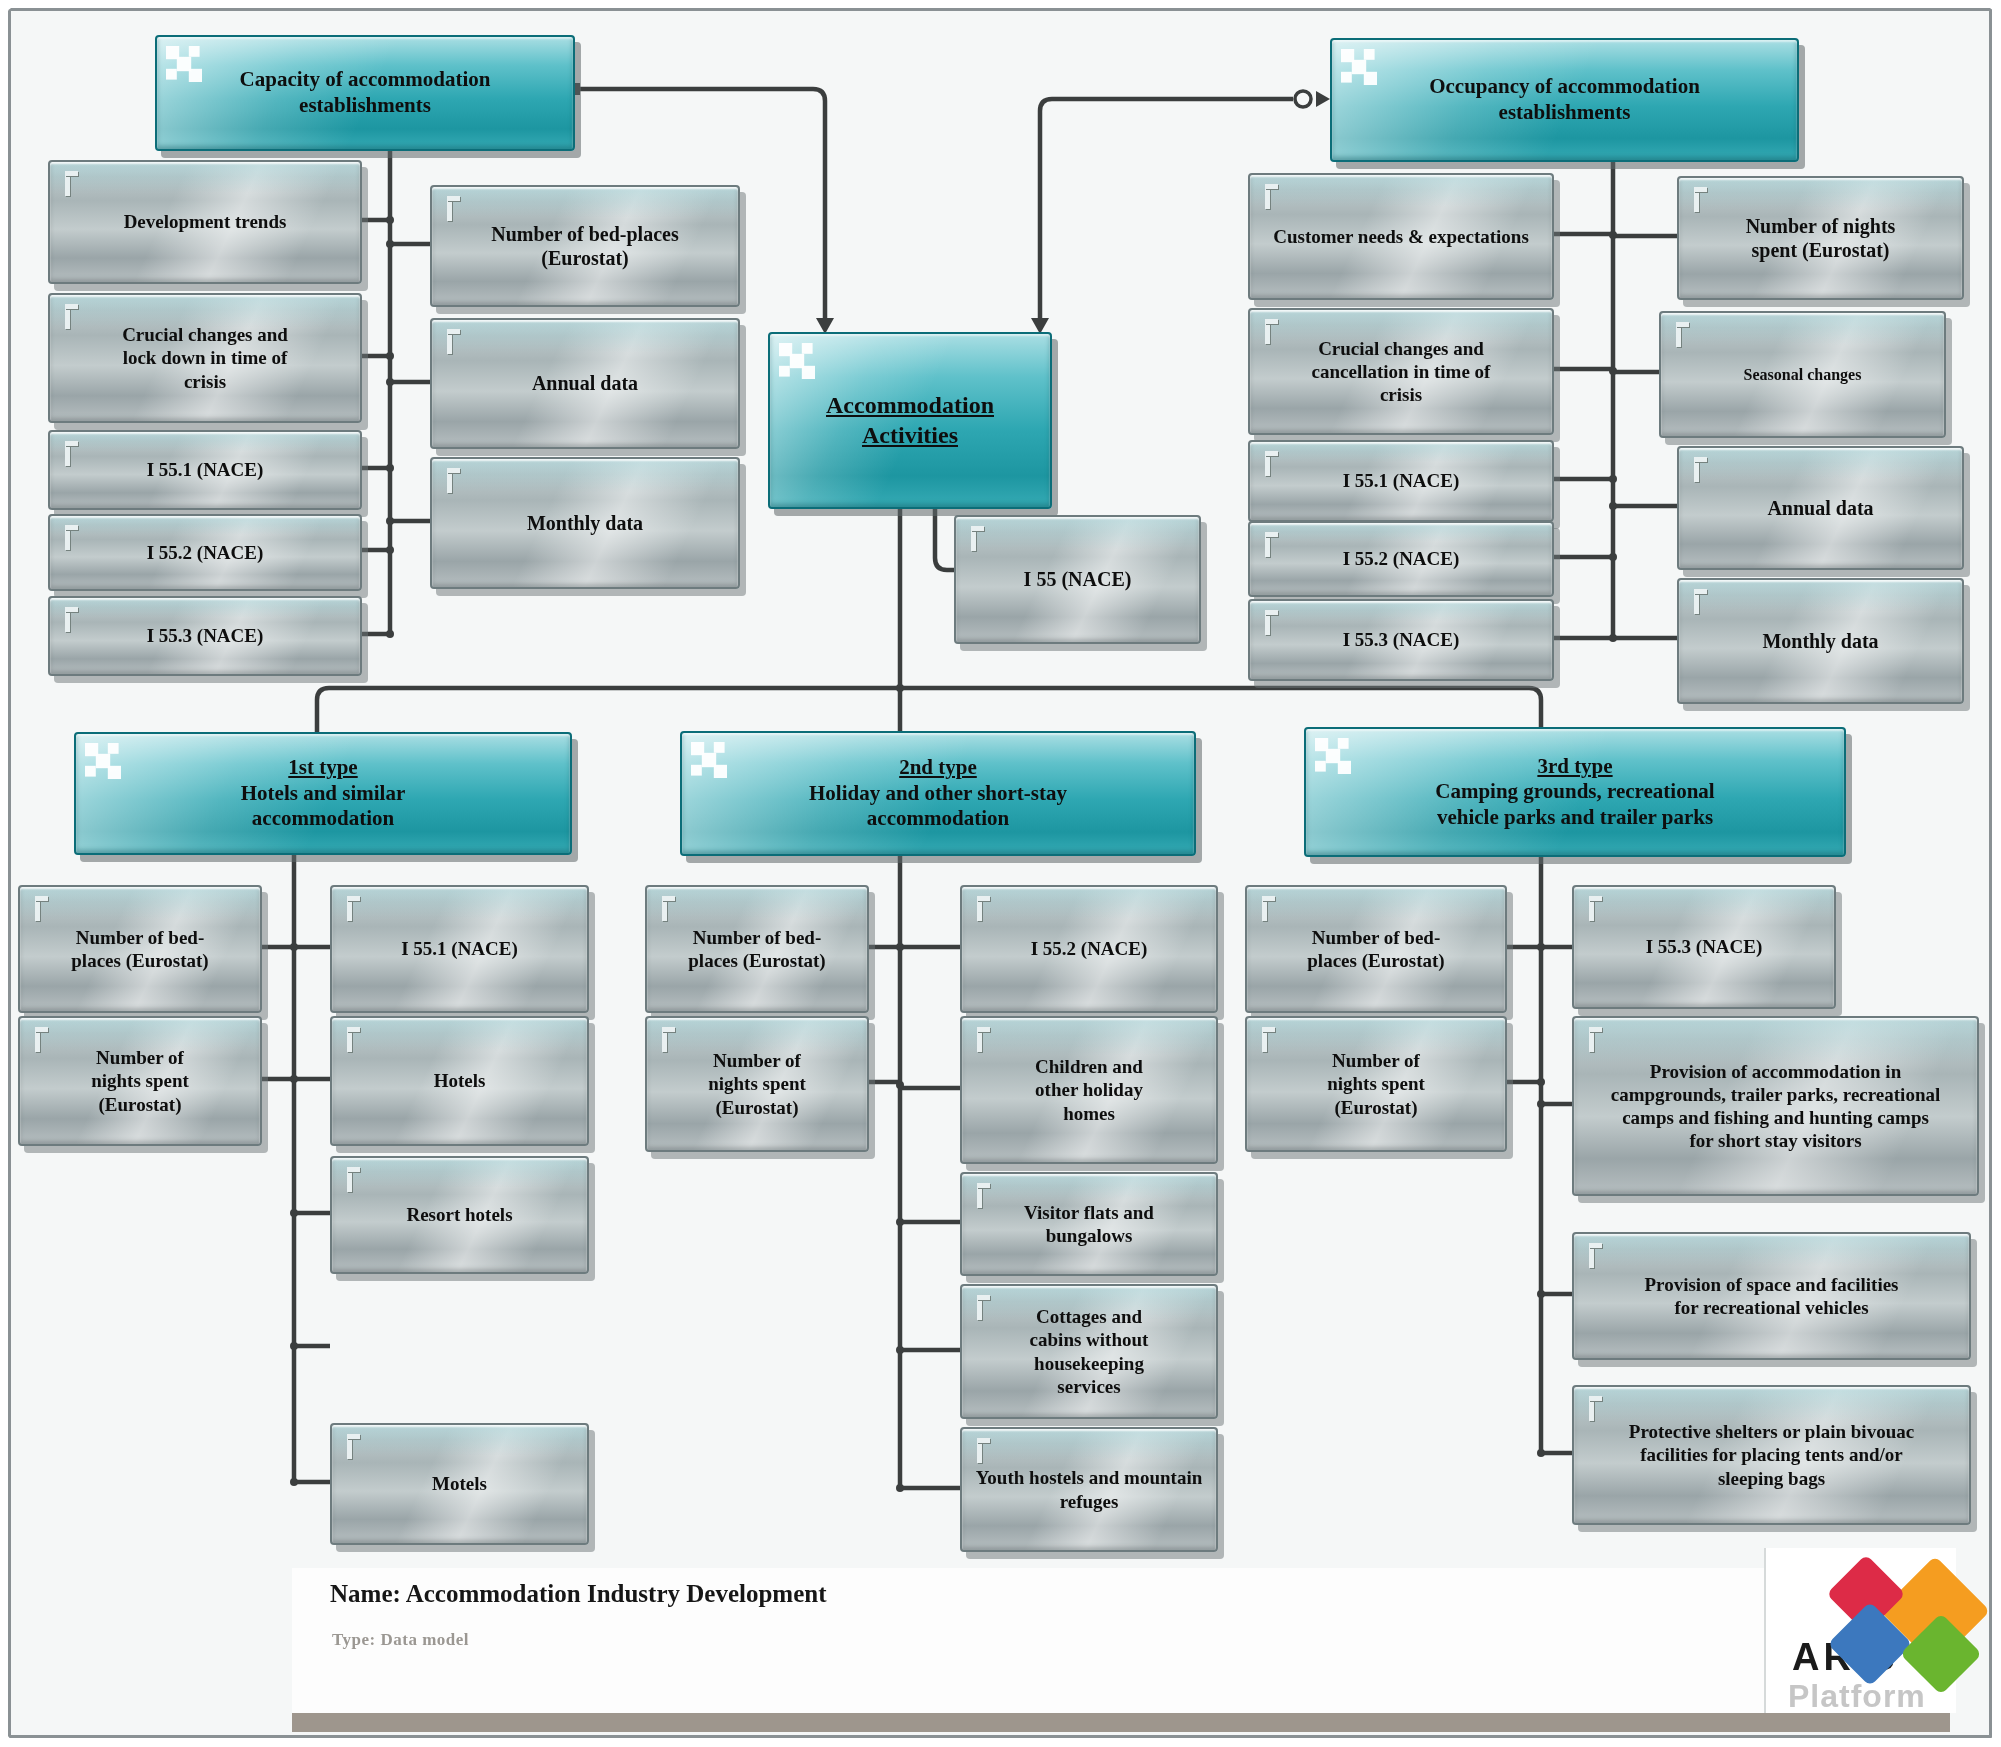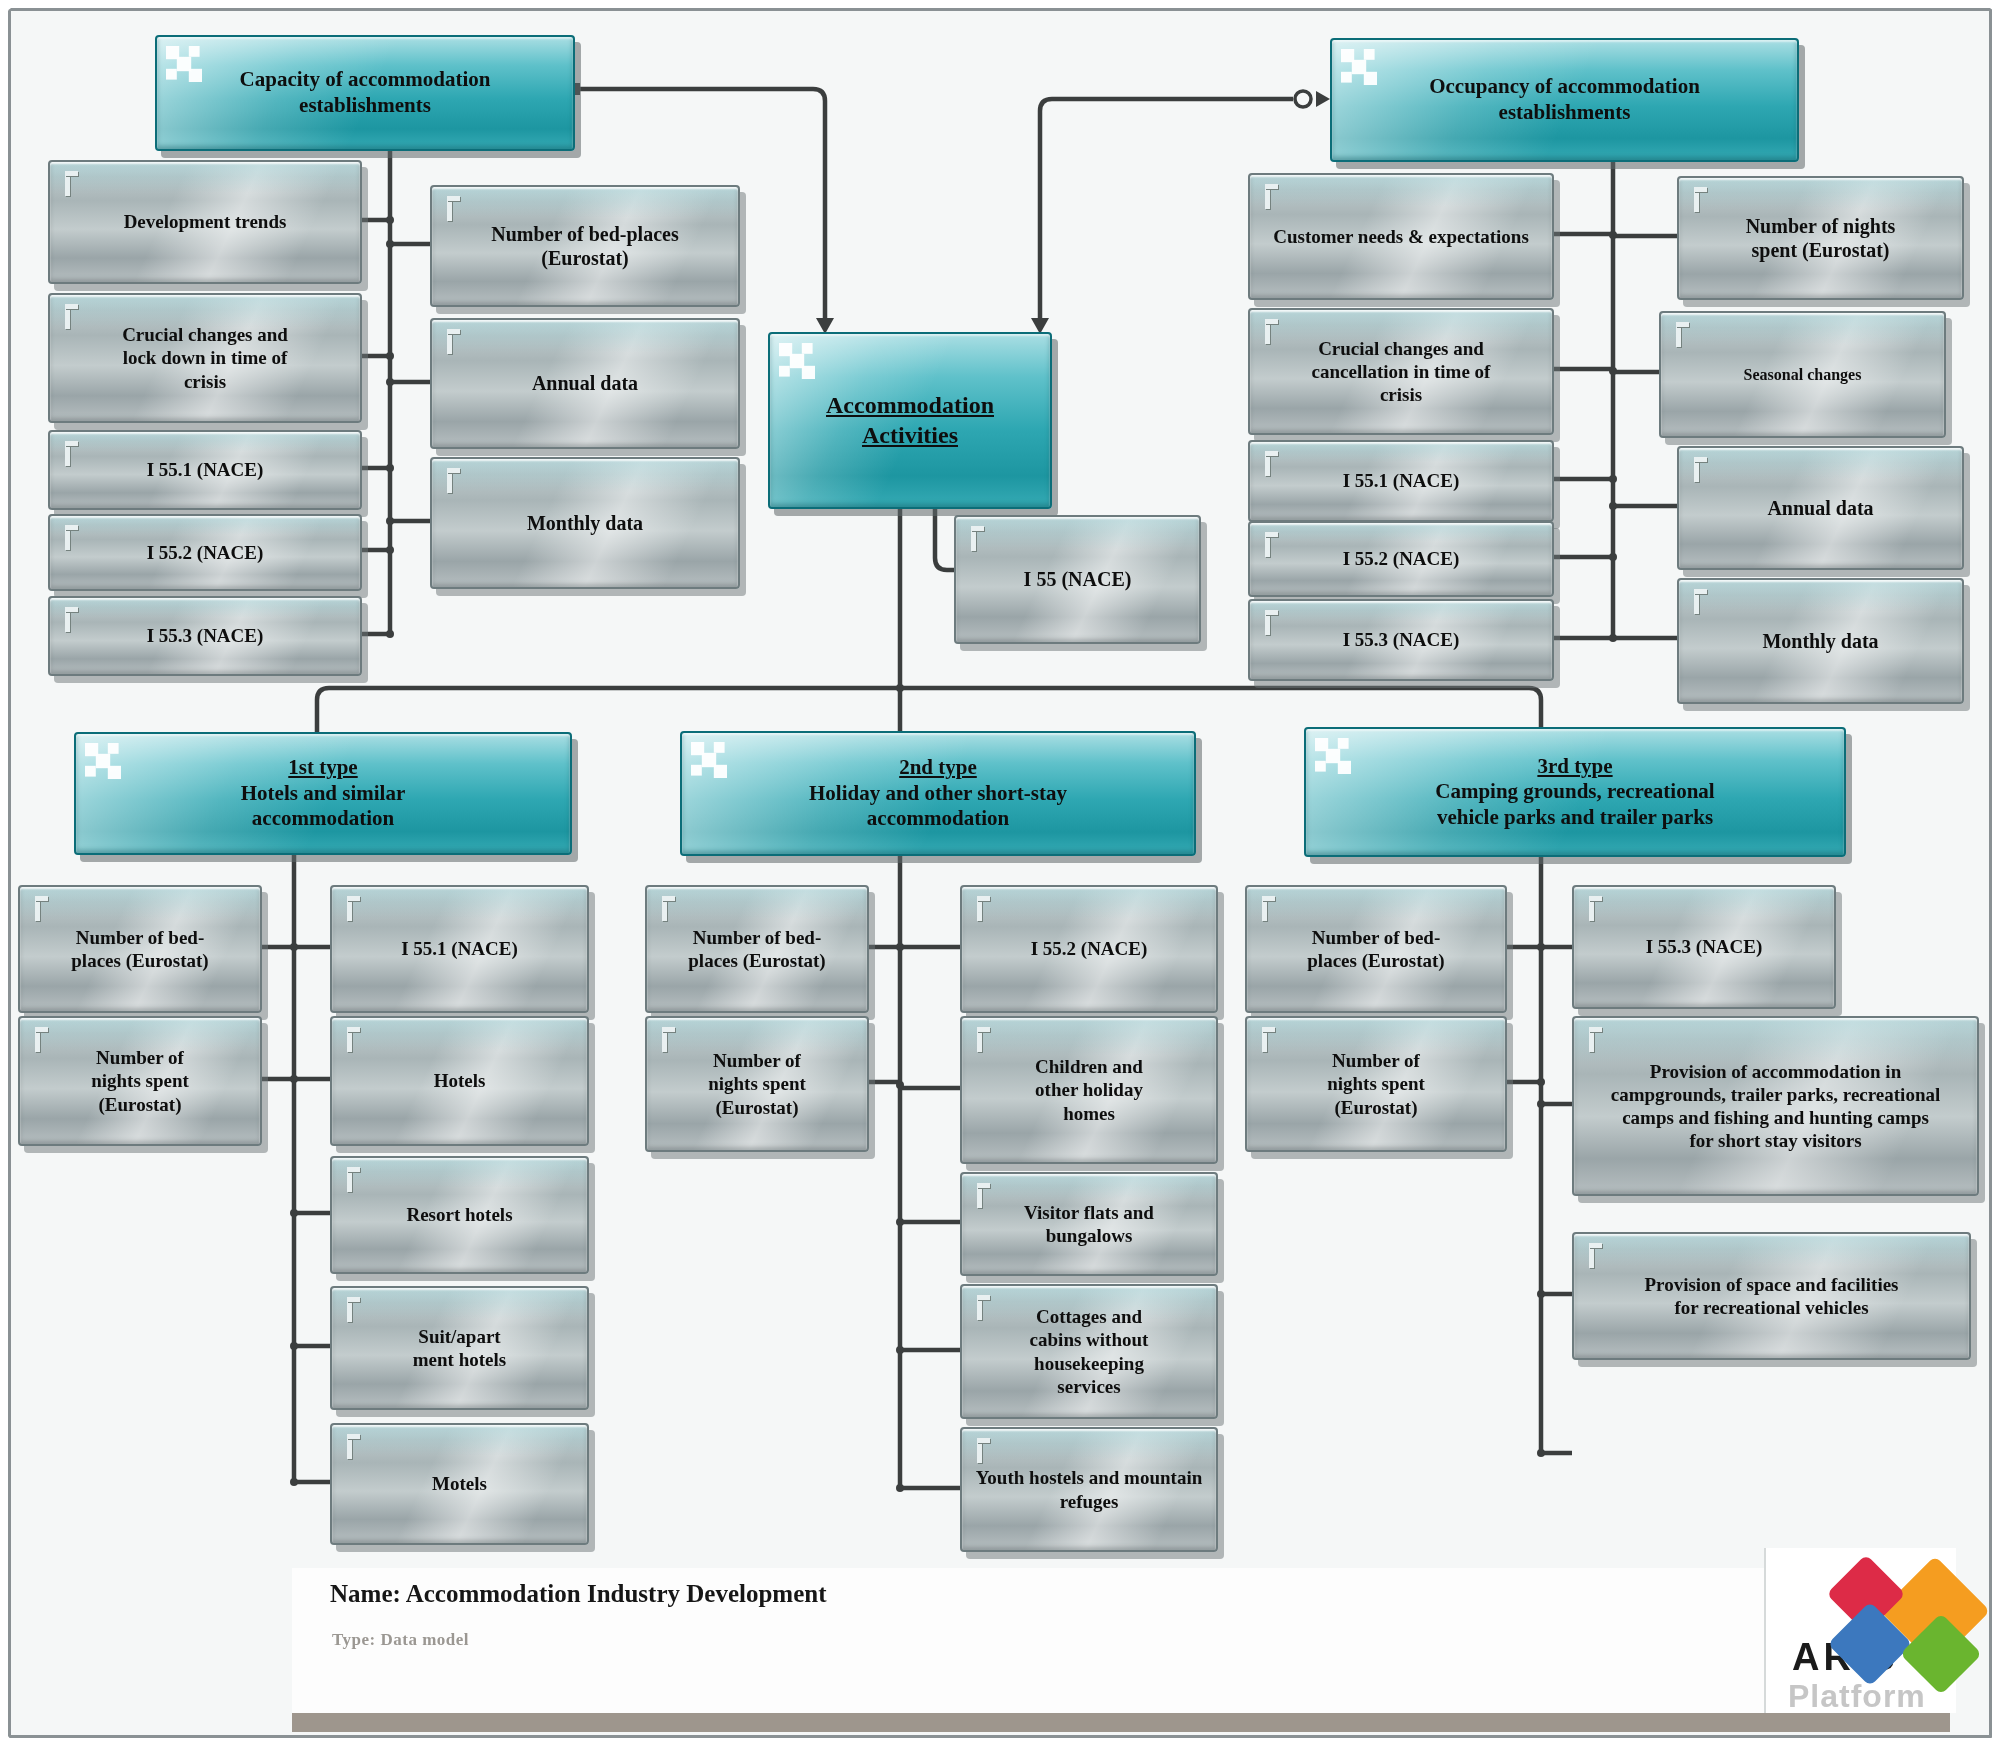--- a/index.html
+++ b/index.html
@@ -289,27 +289,20 @@
       <span class="lbl">I 55.1 (NACE)</span>
     </div>
   <div class="box gray" style="left:330px;top:1016px;width:255px;height:126px">
       <span class="eicon"></span>
       <span class="lbl">Hotels</span>
     </div>
   <div class="box gray" style="left:330px;top:1156px;width:255px;height:114px">
       <span class="eicon"></span>
       <span class="lbl">Resort hotels</span>
     </div>
-  <div class="box gray" style="left:330px;top:1286px;width:255px;height:120px">
-      <span class="eicon"></span>
-      <span class="lbl">
-        <span style="display:block">Suit/apart</span>
-        <span style="display:block">ment hotels</span>
-      </span>
-    </div>
   <div class="box gray" style="left:330px;top:1423px;width:255px;height:118px">
       <span class="eicon"></span>
       <span class="lbl">Motels</span>
     </div>
 
   <div class="box gray" style="left:645px;top:885px;width:220px;height:124px">
       <span class="eicon"></span>
       <span class="lbl w150">Number of bed-places (Eurostat)</span>
     </div>
   <div class="box gray" style="left:645px;top:1016px;width:220px;height:132px">
@@ -349,20 +342,24 @@
       <span class="eicon"></span>
       <span class="lbl">I 55.3 (NACE)</span>
     </div>
   <div class="box gray" style="left:1572px;top:1232px;width:395px;height:124px">
       <span class="eicon"></span>
       <span class="lbl w260">Provision of space and facilities for recreational vehicles</span>
     </div>
   <div class="box gray" style="left:1572px;top:1016px;width:403px;height:176px">
       <span class="eicon"></span>
       <span class="lbl w330">Provision of accommodation in campgrounds, trailer parks, recreational camps and fishing and hunting camps for short stay visitors</span>
+    </div>
+  <div class="box gray" style="left:1572px;top:1385px;width:395px;height:136px">
+      <span class="eicon"></span>
+      <span class="lbl w330">Protective shelters or plain bivouac facilities for placing tents and/or sleeping bags</span>
     </div>
 
   <div class="footer-strip">
     <div class="doc-name">Name: Accommodation Industry Development</div>
     <div class="doc-type">Type: Data model</div>
   </div>
   <div class="footer-bar"></div>
   <div class="logo-area">
     <div class="logo-brand">ARIS</div>
     <div class="logo-product">Platform</div>

